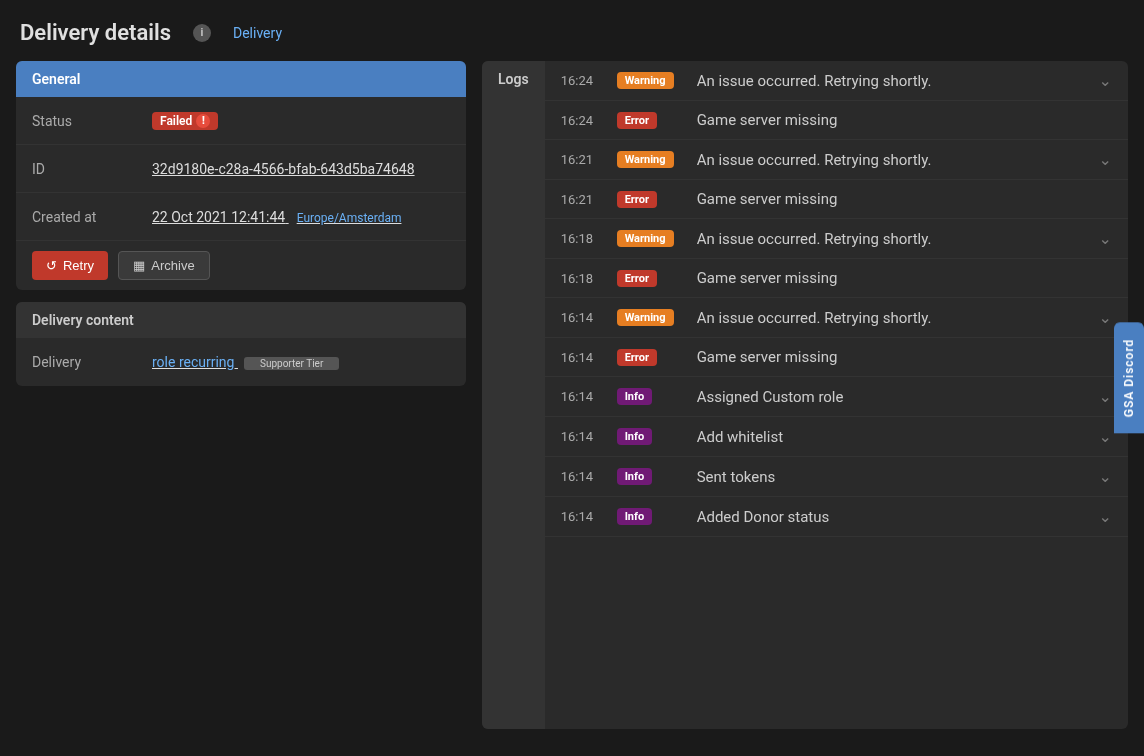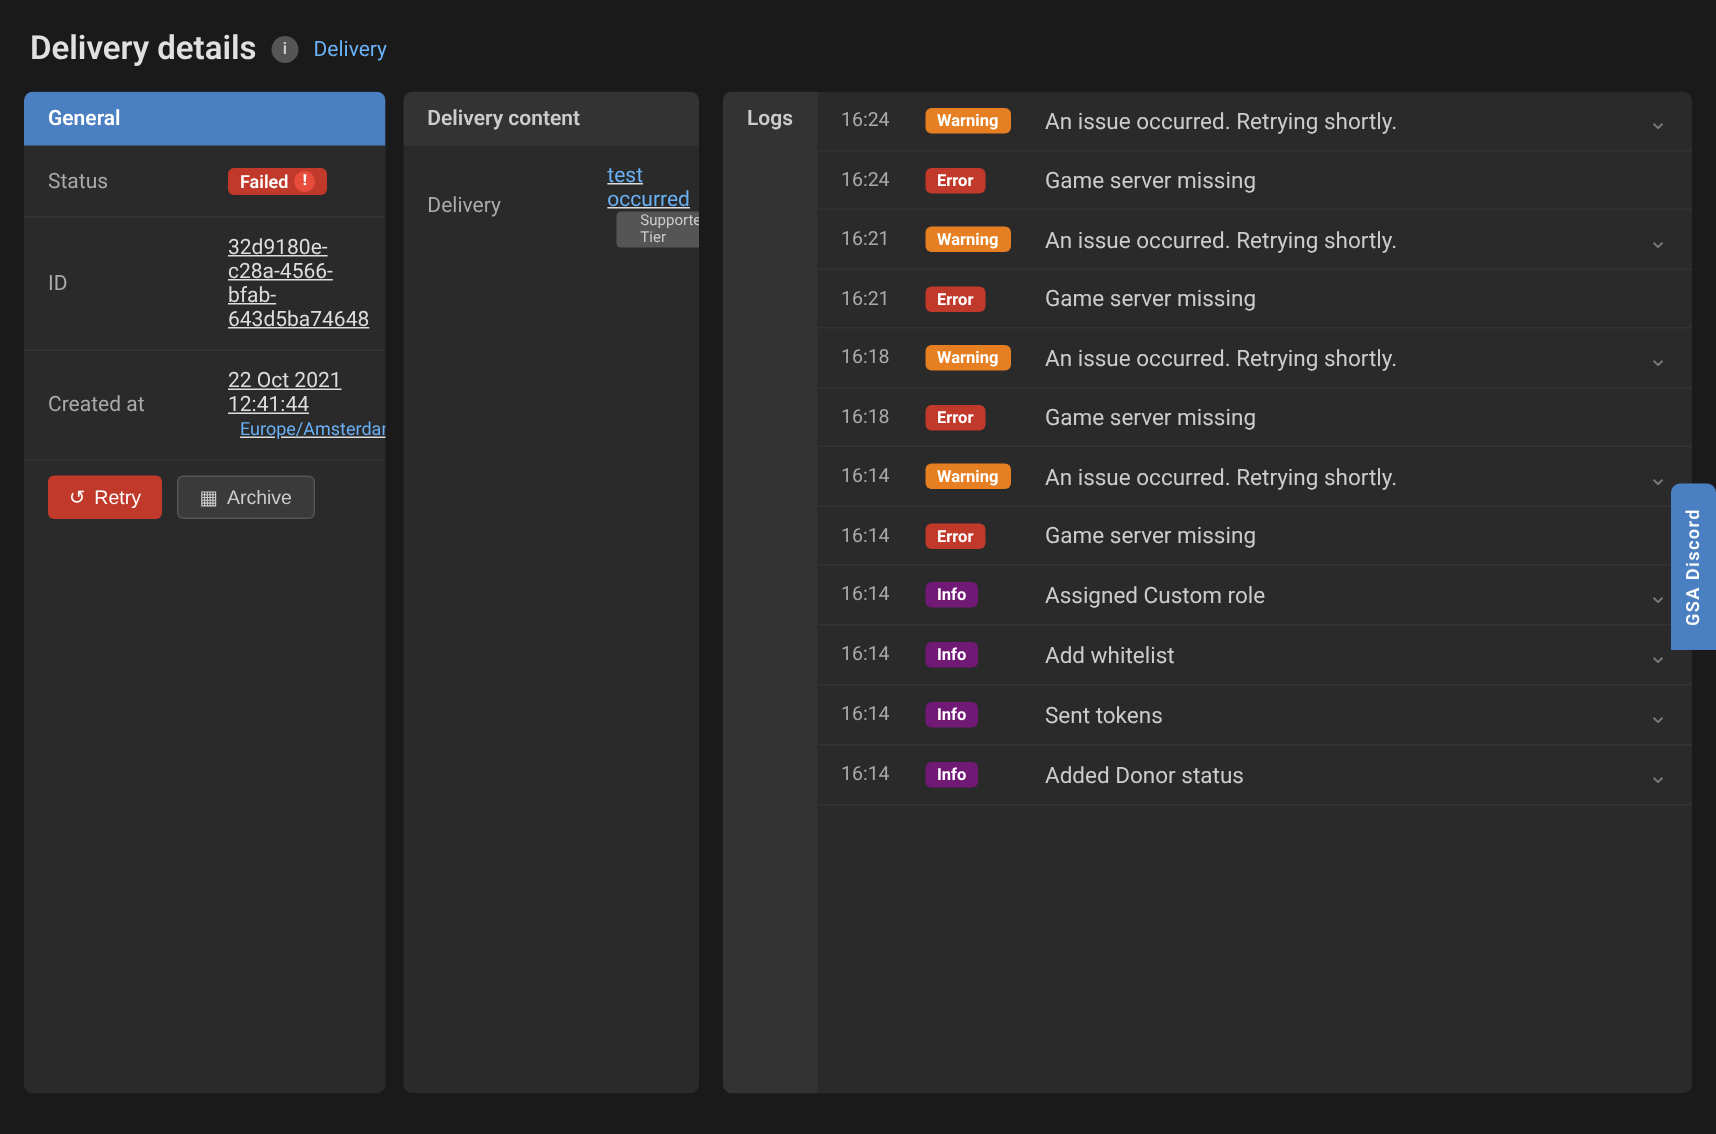--- a/index.html
+++ b/index.html
@@ -8,21 +8,21 @@
       color: #cccccc;
       font-family: -apple-system, BlinkMacSystemFont, 'Segoe UI', Roboto, sans-serif;
       font-size: 14px;
       min-height: 756px;
       overflow: hidden;
     }
 
     .page-title {
       display: flex;
       align-items: center;
-      gap: 10px;
+      gap: 22px;
       padding: 20px 20px 16px 20px;
       font-size: 22px;
       font-weight: 600;
       color: #e0e0e0;
     }
 
     .page-title .info-icon {
       display: inline-flex;
       align-items: center;
       justify-content: center;
@@ -47,21 +47,21 @@
       gap: 16px;
       padding: 0 16px 16px 16px;
       height: calc(756px - 72px);
     }
 
     
     .left-panel {
       width: 450px;
       flex-shrink: 0;
       display: flex;
-      flex-direction: row;
+      flex-direction: column;
       gap: 12px;
       overflow-y: auto;
     }
 
     .card {
       background: #2a2a2a;
       border-radius: 6px;
       overflow: hidden;
     }
 
@@ -373,21 +373,21 @@
       </div>
     </div>
 
 
     <div class="card">
       <div class="card-header dark">Delivery content</div>
 
       <div class="card-row">
         <div class="card-label">Delivery</div>
         <div class="card-value">
-          <a href="#" class="delivery-link">test occurred</a>
+          <a href="#" class="delivery-link">role recurring</a>
           <span class="badge-supporter">Supporter Tier</span>
         </div>
       </div>
     </div>
 
   </div>
 
   <div class="right-panel">
     <div class="logs-card">
       <div class="logs-header">Logs</div>

